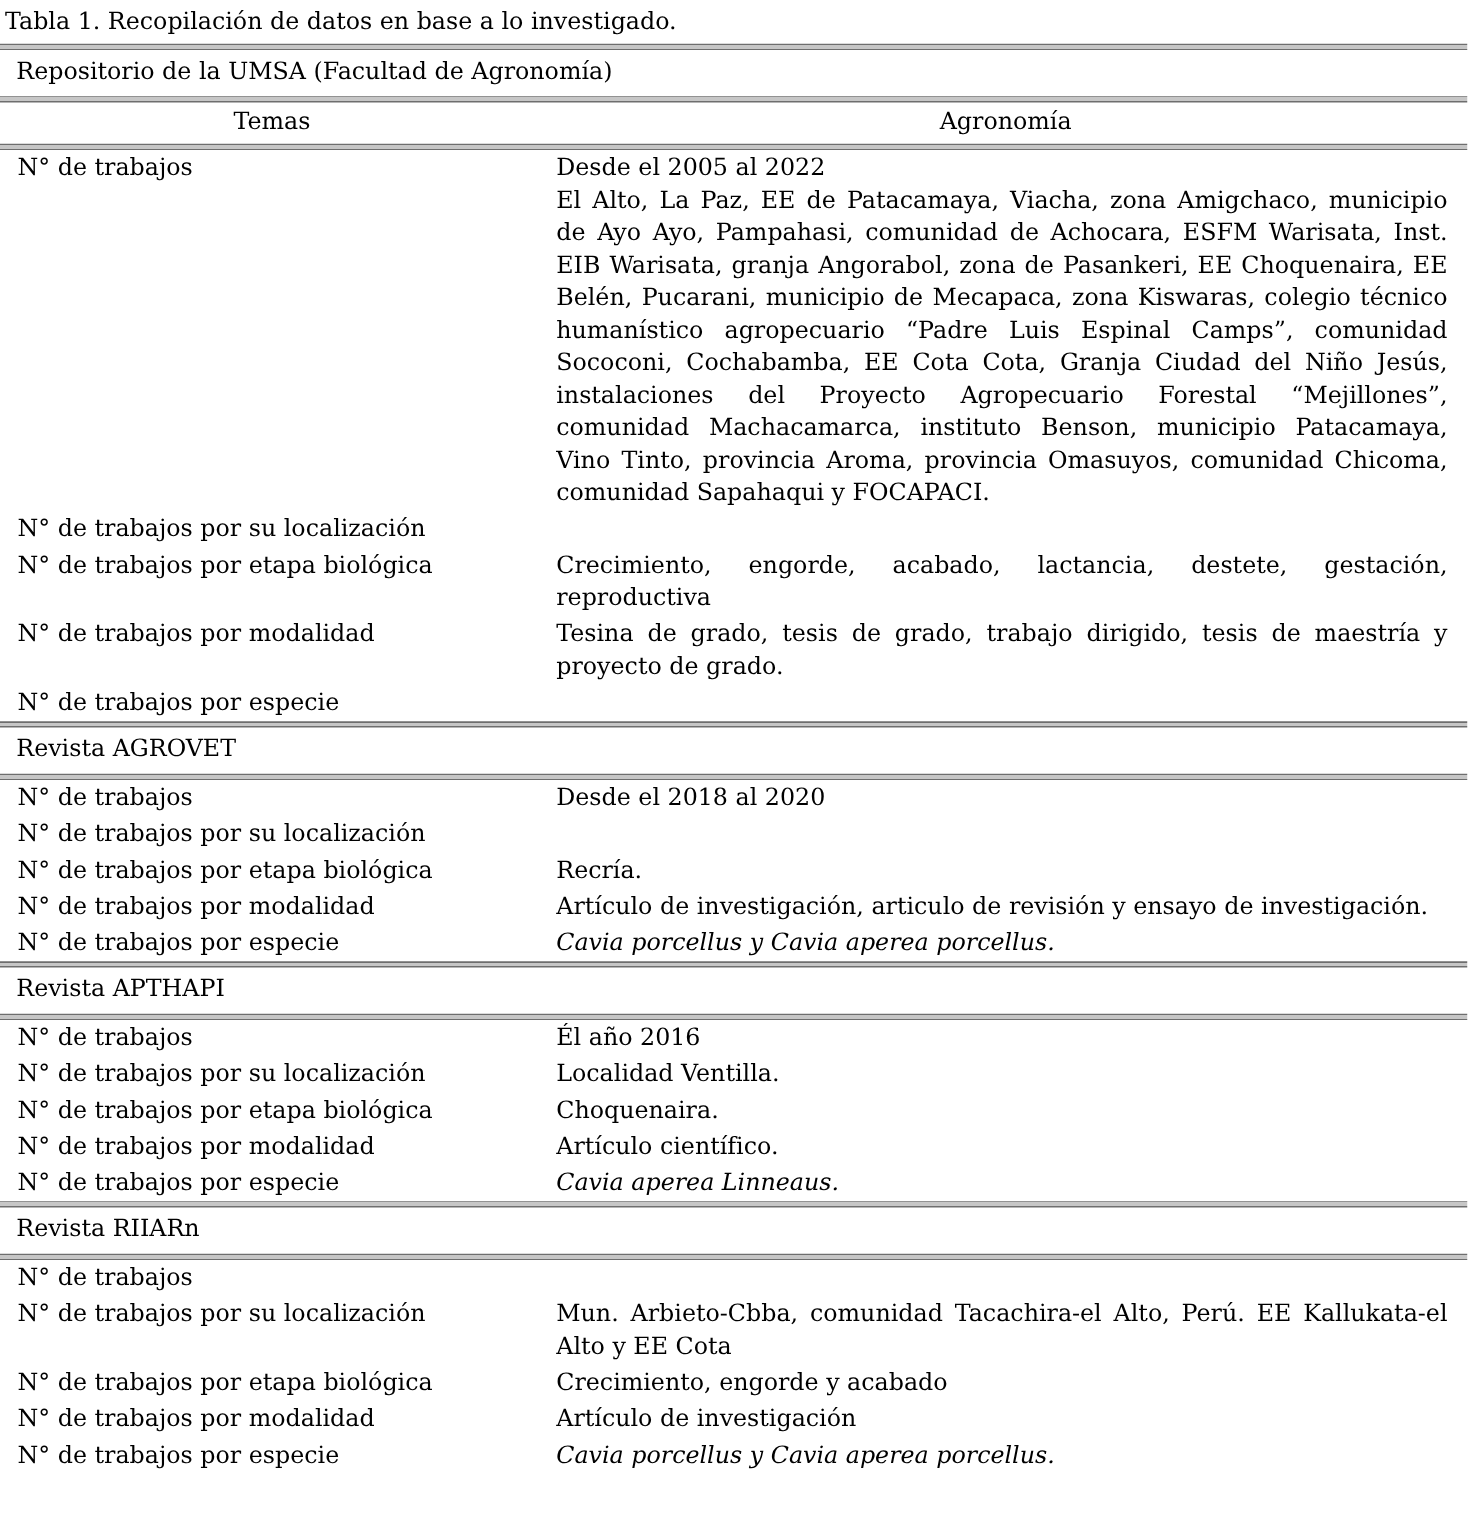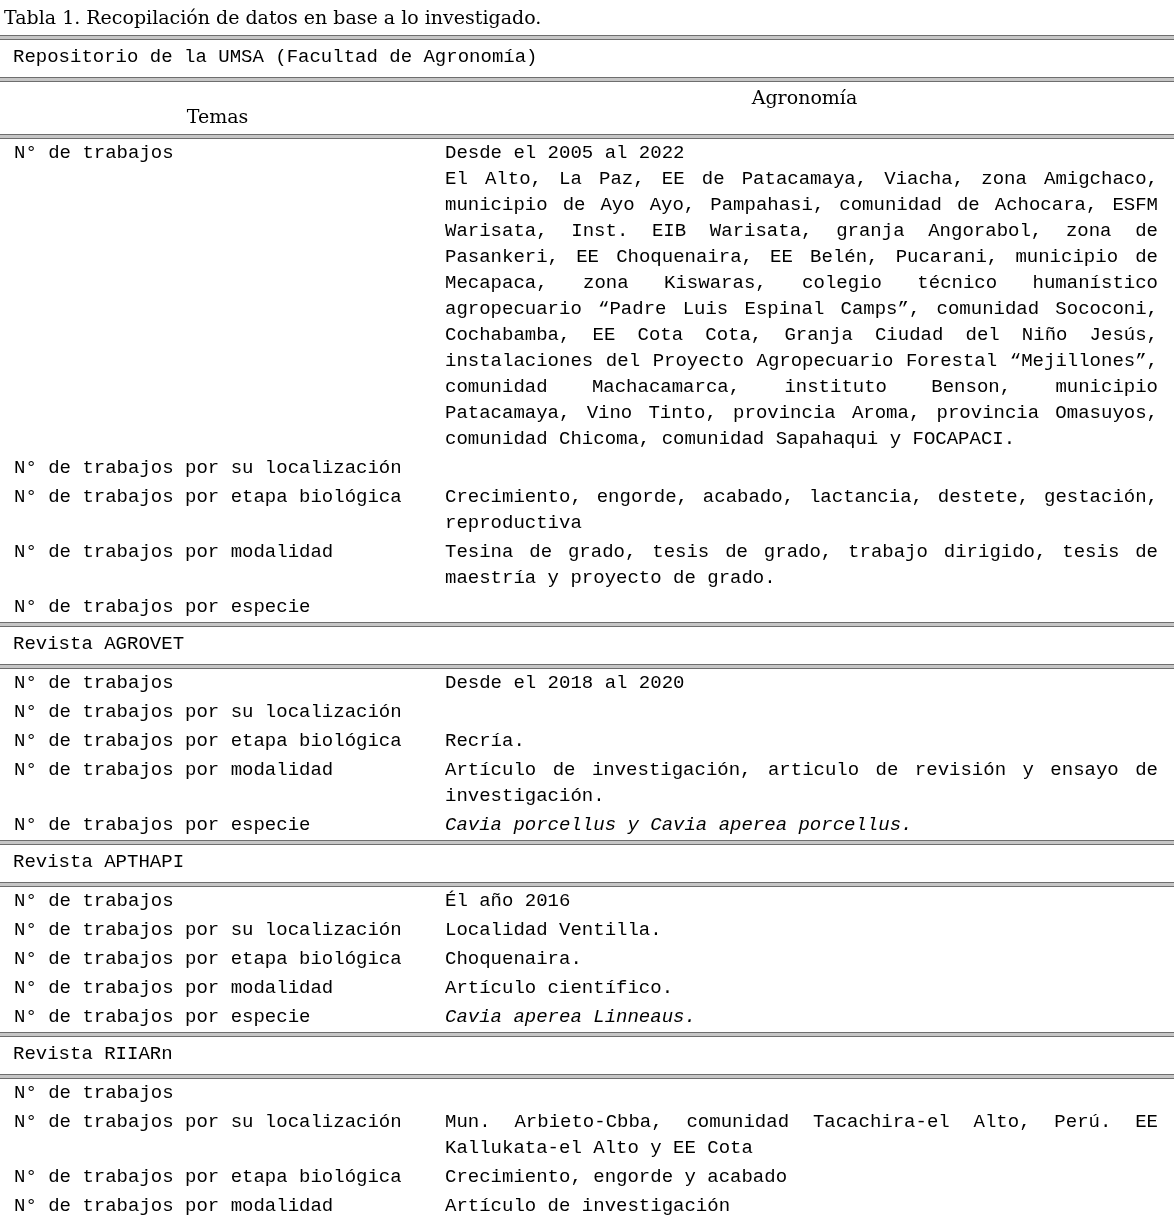--- a/index.html
+++ b/index.html
@@ -20,41 +20,38 @@
   .rule {
     height: 5px;
     background: linear-gradient(to bottom,
       #6e6e6e 0, #6e6e6e 1px,
       #c6c6c6 1px, #c6c6c6 4px,
       #6e6e6e 4px, #6e6e6e 5px);
   }
   .section-row {
     padding: 5px 0 7px 13px;
     line-height: 25px;
-    font-family: Liberation Mono, monospace;
   }
   .head-row {
     display: flex;
     padding: 3px 0 5px 0;
     line-height: 25px;
   }
   .head-temas {
     width: 435px;
     flex: none;
     text-align: center;
-    margin-top: 19px;
   }
   .head-categorias {
     flex: 1;
     text-align: center;
   }
   .row {
     display: flex;
     padding: 1px 0 2px 0;
-    font-family: Liberation Mono, monospace;
   }
   .cell { line-height: 26px; box-sizing: border-box; }
   .cell.tema {
     width: 435px;
     flex: none;
     padding-left: 14px;
     padding-right: 8px;
   }
   .cell.categoria {
     flex: 1;

